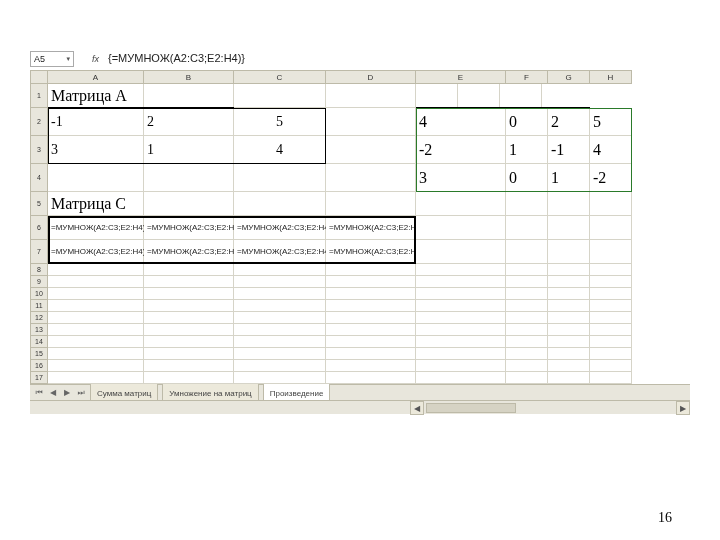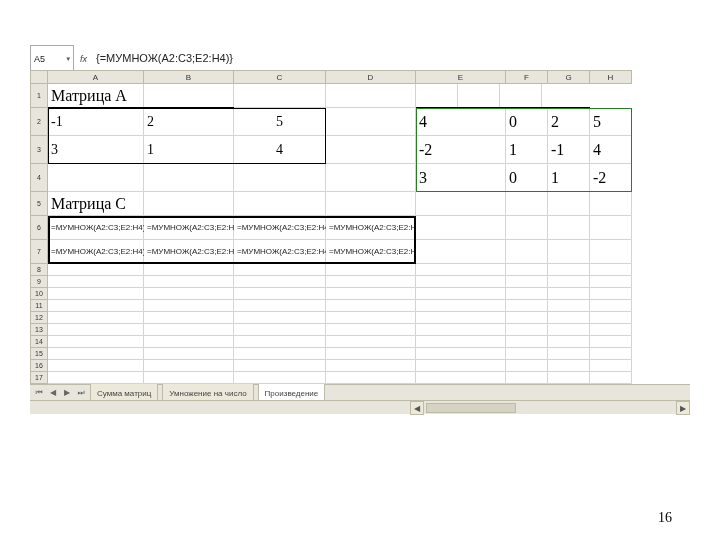--- a/index.html
+++ b/index.html
@@ -27,22 +27,22 @@
     height: 18px;
     font-size: 9px;
     color: #222;
     margin-bottom: 2px;
   }
   .namebox {
     width: 44px;
     height: 16px;
     border: 1px solid #aaa;
     background: #fff;
-    padding: 13px 3px;
-    margin-right: 6px;
+    padding: 1px 3px;
+    margin-right: 18px;
     display: flex;
     align-items: center;
     justify-content: space-between;
   }
   .namebox .dd {
     font-size: 7px;
     color: #555;
   }
   .fx {
     width: 14px;
@@ -402,21 +402,21 @@
     <div class="ovA" style="left:114px; top:146px; width:272px; height:0; border:none; border-top:1px solid #000;"></div>
 
     <div class="ovSel" style="left:18px; top:146px; width:368px; height:48px;"></div>
 
     <div class="tabs">
       <div class="tab-nav">⏮</div>
       <div class="tab-nav">◀</div>
       <div class="tab-nav">▶</div>
       <div class="tab-nav">⏭</div>
       <div class="tab">Сумма матриц</div>
-      <div class="tab">Умножение на число</div>
+      <div class="tab">Умножение на матриц</div>
       <div class="tab active">Произведение</div>
     </div>
     <div class="hscroll">
       <div class="arrow l">◀</div>
       <div class="thumb"></div>
       <div class="arrow r">▶</div>
     </div>
 
   </div>
 </div>

